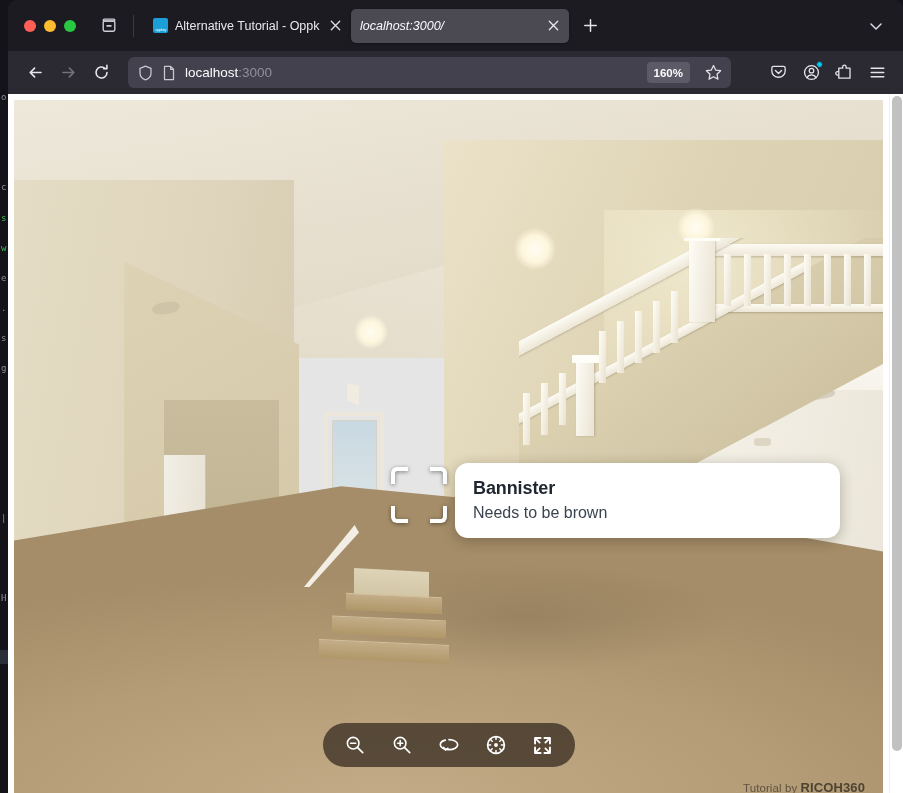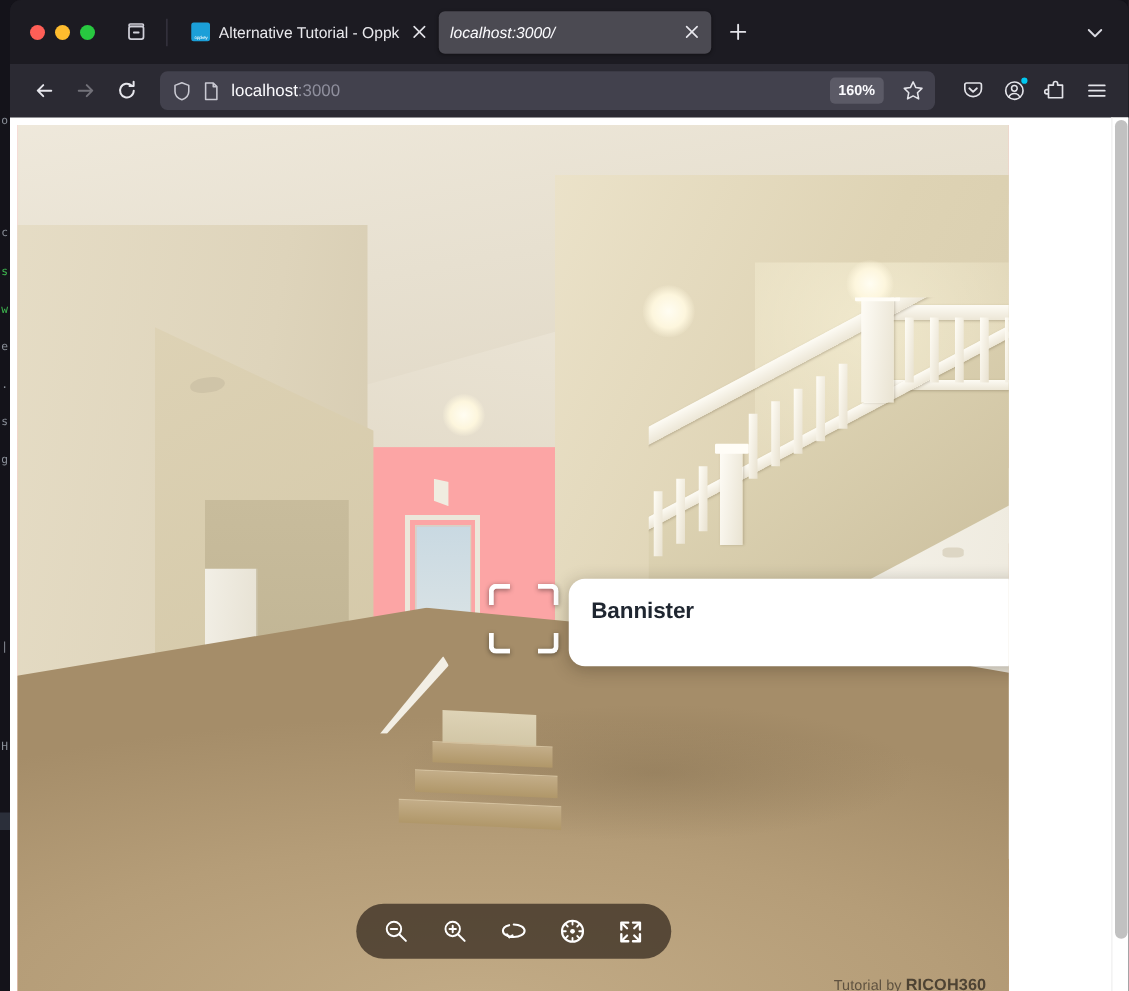--- a/index.html
+++ b/index.html
@@ -170,21 +170,21 @@
     width: 31px; height: 31px;
     flex: 0 0 31px;
     display: flex; align-items: center; justify-content: center;
     border-radius: 4px;
   }
   .navbtn.disabled { opacity: .38; }
 
   .urlbar {
     flex: 1 1 auto;
     height: 31px;
-    margin: 0 7px 0 9px;
+    margin: 0 24px 0 9px;
     background: #42414d;
     border-radius: 6px;
     display: flex;
     align-items: center;
     padding: 0 5px 0 9px;
     gap: 6px;
     min-width: 0;
   }
   .url-ico {
     width: 17px; height: 17px;
@@ -247,24 +247,24 @@
   .viewport {
     position: relative;
     height: 699px;
     background: #ffffff;
     overflow: hidden;
   }
 
   .pano-wrap {
     position: absolute;
     left: 6px; top: 6px;
-    width: 793px;
+    width: 869px;
     height: 693px;
     overflow: hidden;
-    background: #fca5a5;
+    background: #e5e5e5;
   }
 
   
   .pano { position: absolute; inset: 0; overflow: hidden; }
 
   
   .p-ceiling {
     position: absolute;
     left: -20px; top: -10px; width: 920px; height: 250px;
     background: linear-gradient(170deg, #efe9dc 0%, #e7e0d0 45%, #ded5c2 100%);
@@ -843,20 +843,21 @@
 
           <div class="hotspot">
             <span class="hs-corner tl"></span>
             <span class="hs-corner tr"></span>
             <span class="hs-corner bl"></span>
             <span class="hs-corner br"></span>
           </div>
 
           <div class="infocard">
             <div class="ic-title">Bannister</div>
+            <div class="ic-desc">Needs to be brown</div>
           </div>
 
           <div class="pano-toolbar">
 
             <div class="pt-btn">
               <svg width="22" height="22" viewBox="0 0 24 24">
                 <circle cx="10" cy="10" r="6.3" stroke="#ffffff" stroke-width="1.7" fill="none"></circle>
                 <path d="M7.2 10 H12.8" stroke="#ffffff" stroke-width="1.7" stroke-linecap="round"></path>
                 <path d="M14.6 14.6 L20.4 20.4" stroke="#ffffff" stroke-width="1.8" stroke-linecap="round"></path>
               </svg>

